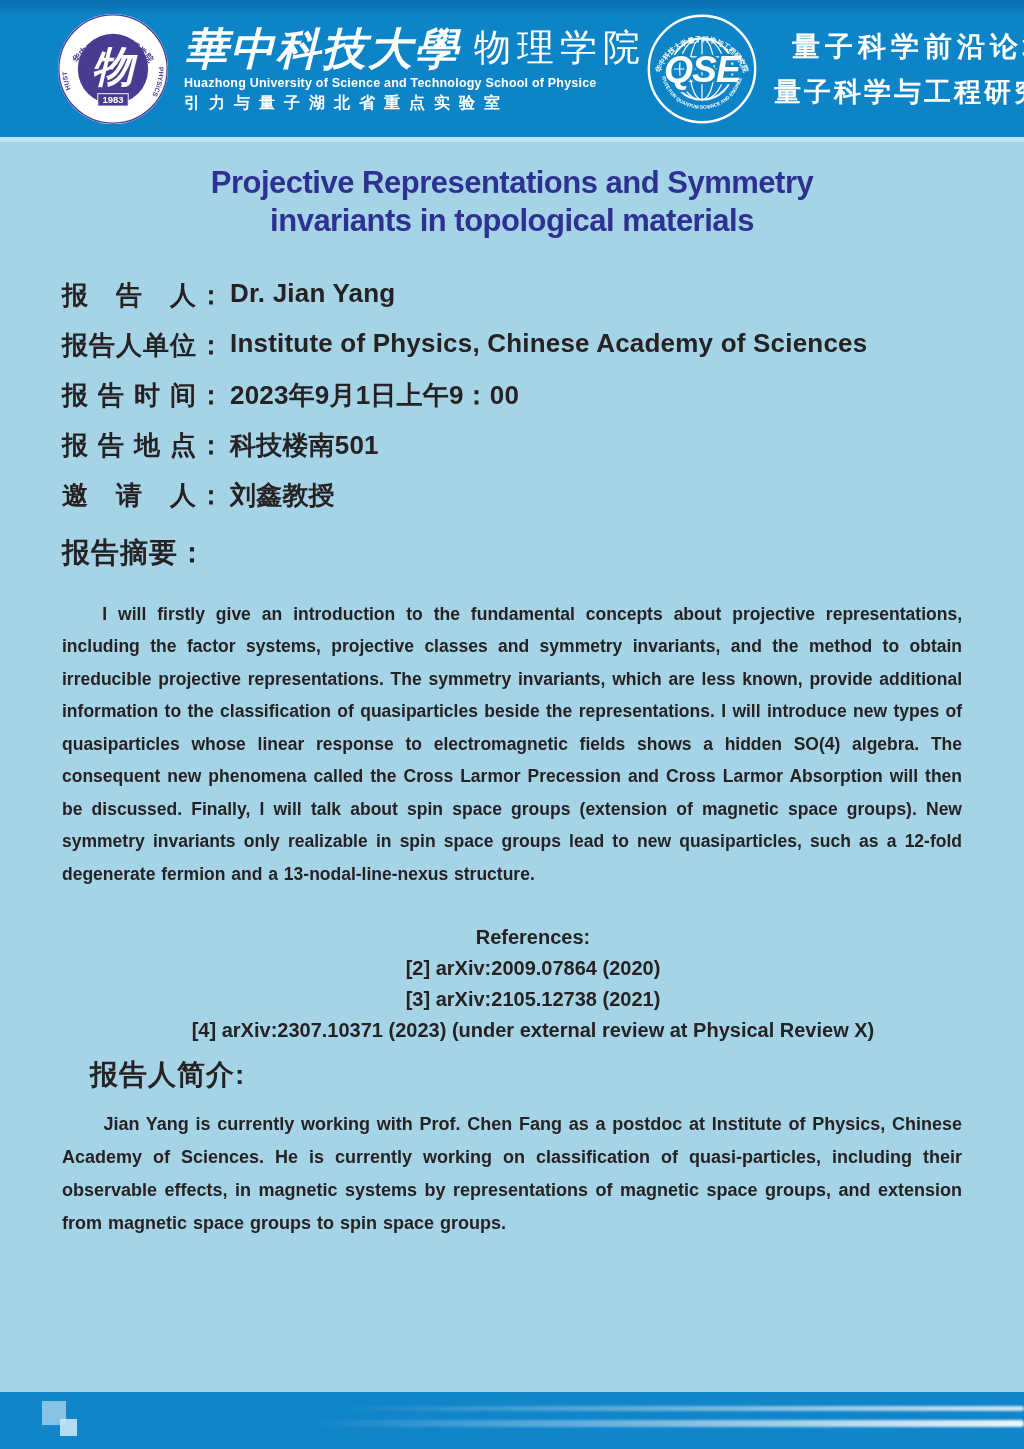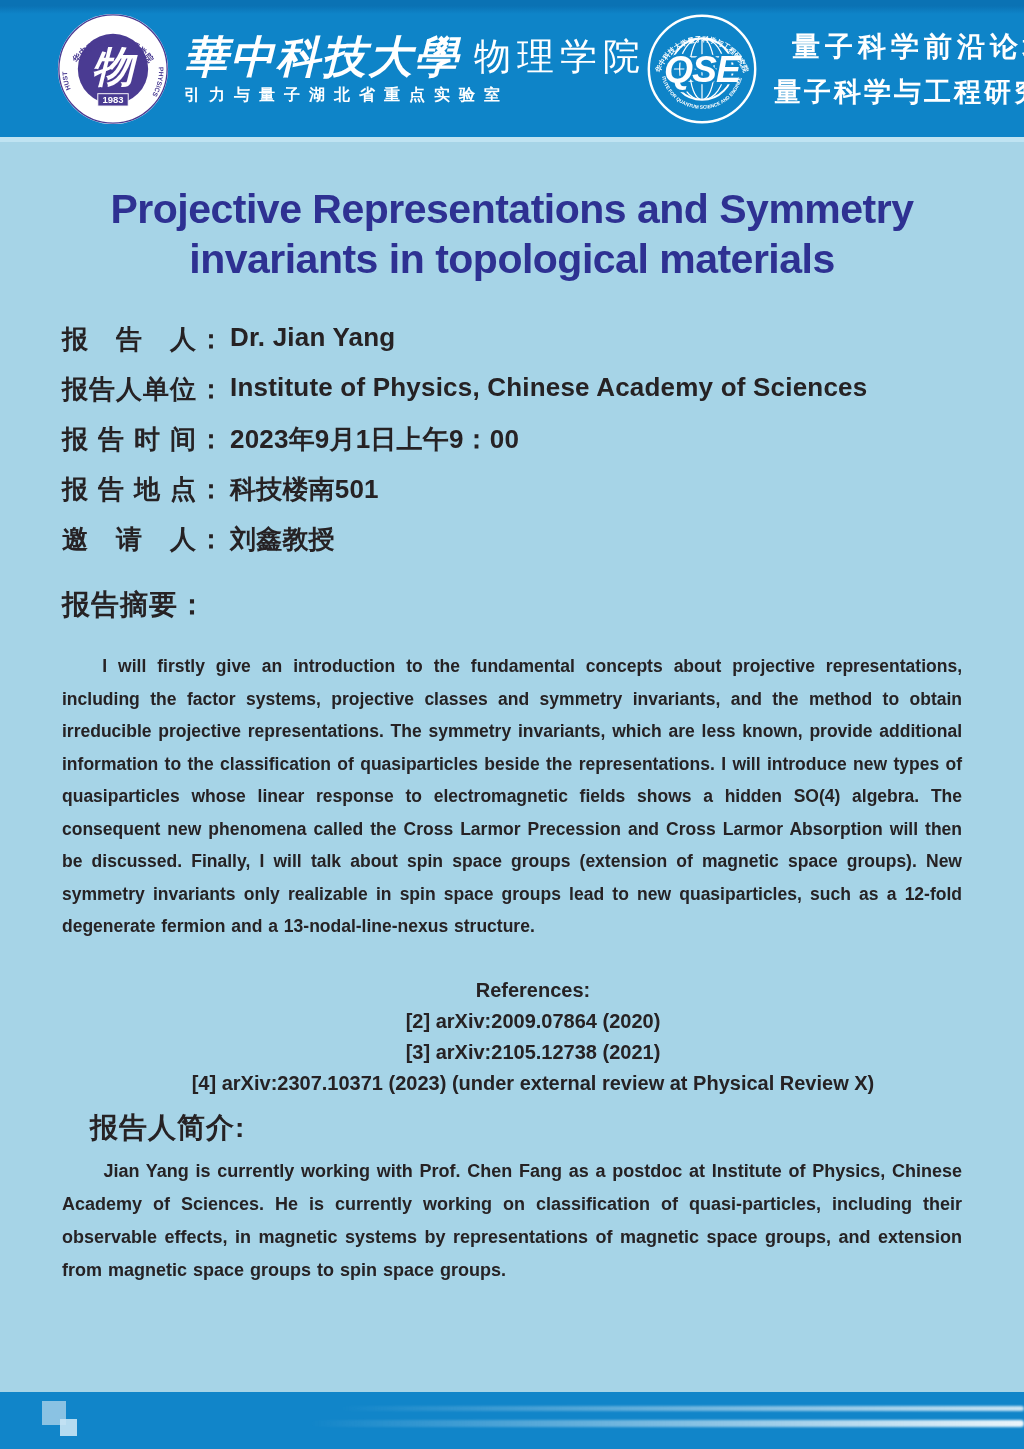--- a/index.html
+++ b/index.html
@@ -47,24 +47,24 @@
   .forum-block { color: #fff; font-family: "Liberation Serif", serif; text-align: center; }
   .forum-name { font-size: 28px; font-weight: bold; letter-spacing: 5px; white-space: nowrap; }
   .institute-name { font-size: 27px; font-weight: bold; letter-spacing: 3px; margin-top: 8px; white-space: nowrap; }
 
   .banner-divider { height: 5px; background: #BFE3F2; }
 
   
   .content { padding: 0 62px; }
 
   .title {
-    margin-top: 42px;
+    margin-top: 22px;
     text-align: center;
     color: var(--title_navy, #2E3192);
-    font-size: 41px; font-weight: bold;
+    font-size: 31px; font-weight: bold;
     letter-spacing: -0.5px;
     line-height: 1.22;
   }
 
   .info-list { margin-top: 38px; }
   .info-row {
     display: flex; align-items: flex-start;
     font-size: 26px; font-weight: bold;
     color: var(--text_dark, #262224);
     height: 50px;
@@ -75,42 +75,42 @@
     -moz-text-align-last: justify;
   }
   .info-colon { margin: 0 6px 0 2px; }
   .info-value { letter-spacing: 0.2px; }
 
   .section-heading {
     font-size: 28px; font-weight: bold;
     color: var(--text_dark, #262224);
     letter-spacing: 1px;
   }
-  .abstract-heading { margin-top: 14px; }
+  .abstract-heading { margin-top: 6px; }
 
   .abstract-body {
     margin-top: 26px;
     font-size: 17.5px; font-weight: bold;
     line-height: 32.5px;
     color: var(--text_dark, #262224);
     text-align: justify;
     text-indent: 2.3em;
     word-spacing: 1px;
   }
 
   .references { margin-top: 32px; margin-left: 42px; text-align: center; }
   .ref-heading, .ref-item {
     font-size: 20px; font-weight: bold;
     color: var(--text_dark, #262224);
     line-height: 31px;
   }
 
   .bio-heading { margin-top: 10px; margin-left: 28px; }
   .bio-body {
-    margin-top: 8px;
+    margin-top: 14px;
     font-size: 18px; font-weight: bold;
     line-height: 33px;
     color: var(--text_dark, #262224);
     text-align: justify;
     text-indent: 2.3em;
     word-spacing: 1px;
   }
 
   
   .bottom-band {
@@ -162,20 +162,21 @@
         <text font-size="7" fill="#4A3B92" font-weight="bold">
           <textPath href="#hustRightArc" startOffset="50%" text-anchor="middle">PHYSICS</textPath>
         </text>
       </svg>
 
       <div class="univ-block">
         <div class="univ-row">
           <span class="univ-script">華中科技大學</span>
           <span class="school-name">物理学院</span>
         </div>
+        <div class="univ-en">Huazhong University of Science and Technology School of Physice</div>
         <div class="lab-name">引力与量子湖北省重点实验室</div>
       </div>
     </div>
 
     <div class="banner-right">
       <svg class="qse-logo" viewBox="0 0 120 120" aria-hidden="true">
         <defs>
           <path id="qseTopArc" d="M 14,68 A 47,47 0 0 1 106,68" fill="none"></path>
           <path id="qseBottomArc" d="M 17,68 A 44,44 0 0 0 103,68" fill="none"></path>
           <clipPath id="qseGlobeClip">

